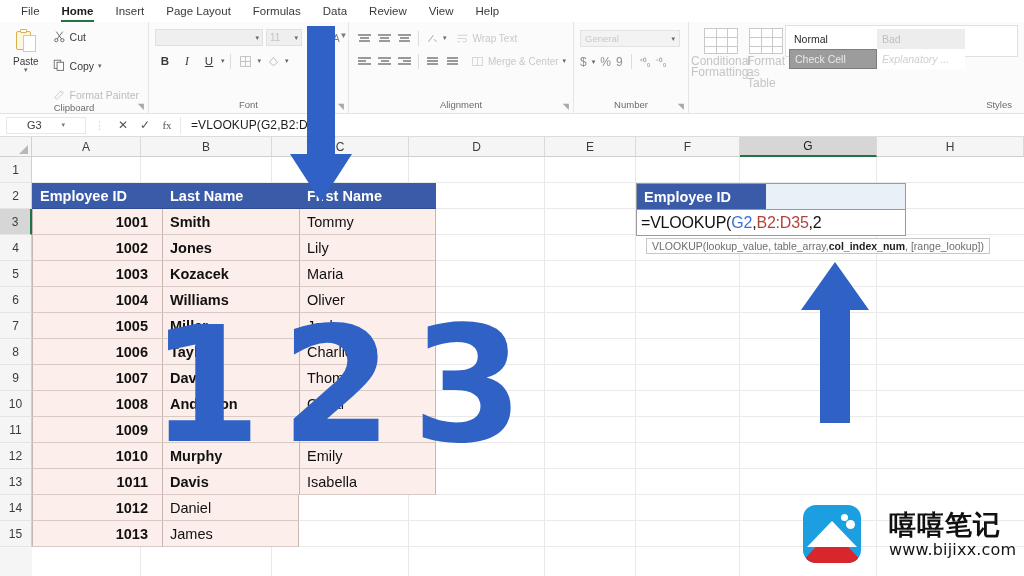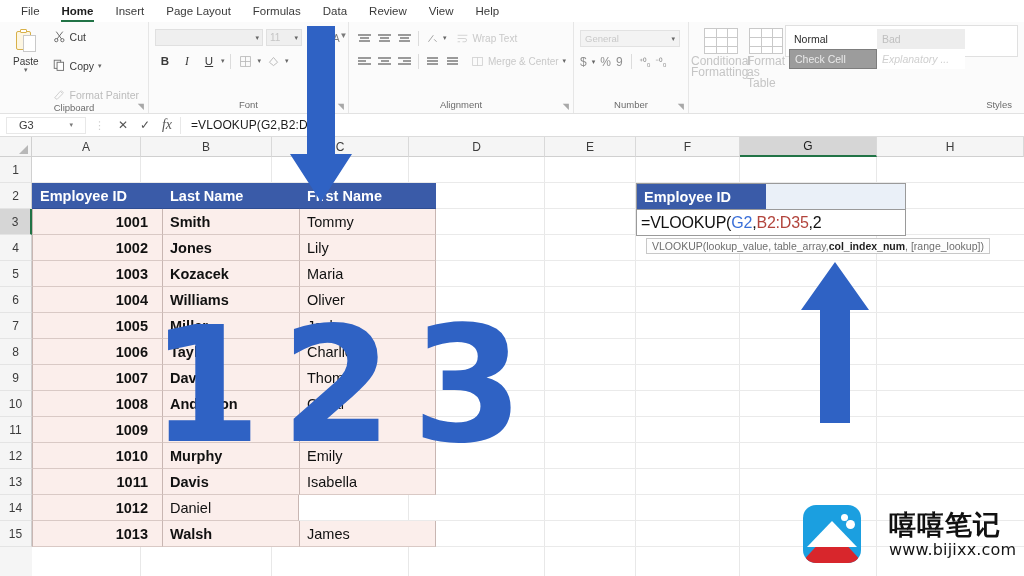--- a/index.html
+++ b/index.html
@@ -129,27 +129,27 @@
   .gcell.expl{ color:#cfcfcf; background:#fff; font-style:italic; }
 
   
   #fbar{
     height:23px; background:#fff; display:flex; align-items:center;
     border-bottom:1px solid #dcdcdc; position:relative; z-index:2;
   }
   #namebox{
     width:80px; height:17px; margin-left:6px; background:#fff;
     border:1px solid #e8e8e8; display:flex; align-items:center;
-    justify-content:space-between; padding:0 12px; font-size:11px; color:#3a3a3a;
+    justify-content:space-between; padding:0 20px; font-size:11px; color:#3a3a3a;
   }
   #namebox .cd{ font-size:7px; color:#7a7a7a; }
   #fbdots{ color:#cfcfcf; font-size:11px; margin:0 7px 0 8px; }
   .fbicon{ width:22px; text-align:center; font-size:12px; color:#555; }
-  .fbicon.fx{ font-style:italic; font-family:"Liberation Serif",serif;
-              font-size:14px; }
+  .fbicon.fx{ font-family:"Liberation Serif",serif;
+              font-size:11px; }
   #fbinput{
     flex:1; font-size:12px; color:#1c1c1c; padding-left:10px;
     border-left:1px solid #e8e8e8; margin-left:2px; height:17px;
     display:flex; align-items:center; letter-spacing:0.1px;
   }
 
   
   #gridwrap{ position:relative; width:1024px; height:439px;
              background:#fff; overflow:hidden; }
   #colhdr{ display:flex; height:20px; background:#f5f5f5; }
@@ -648,21 +648,20 @@
             <div class="tcell c0">1011</div>
             <div class="tcell c1">Davis</div>
             <div class="tcell c2">Isabella</div>
           </div>
           <div class="trow">
             <div class="tcell c0">1012</div>
             <div class="tcell c2">Daniel</div>
           </div>
           <div class="trow">
             <div class="tcell c0">1013</div>
-            <div class="tcell c1">Walsh</div>
             <div class="tcell c2">James</div>
           </div>
         </div>
       </div>
 
       <div id="gblock">
         <div id="ghead">
           <div class="lbl">Employee ID</div>
           <div class="val"></div>
         </div>

